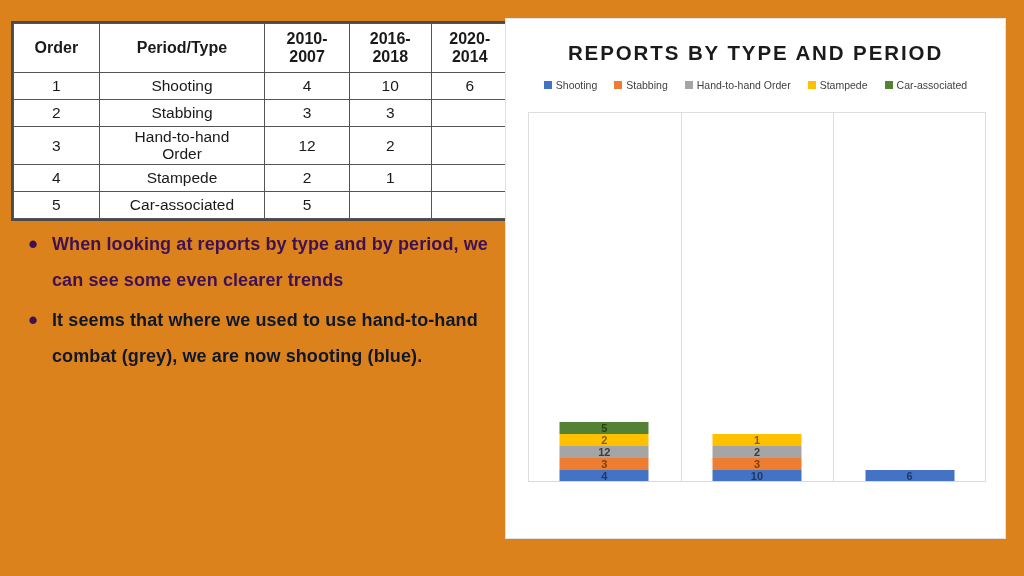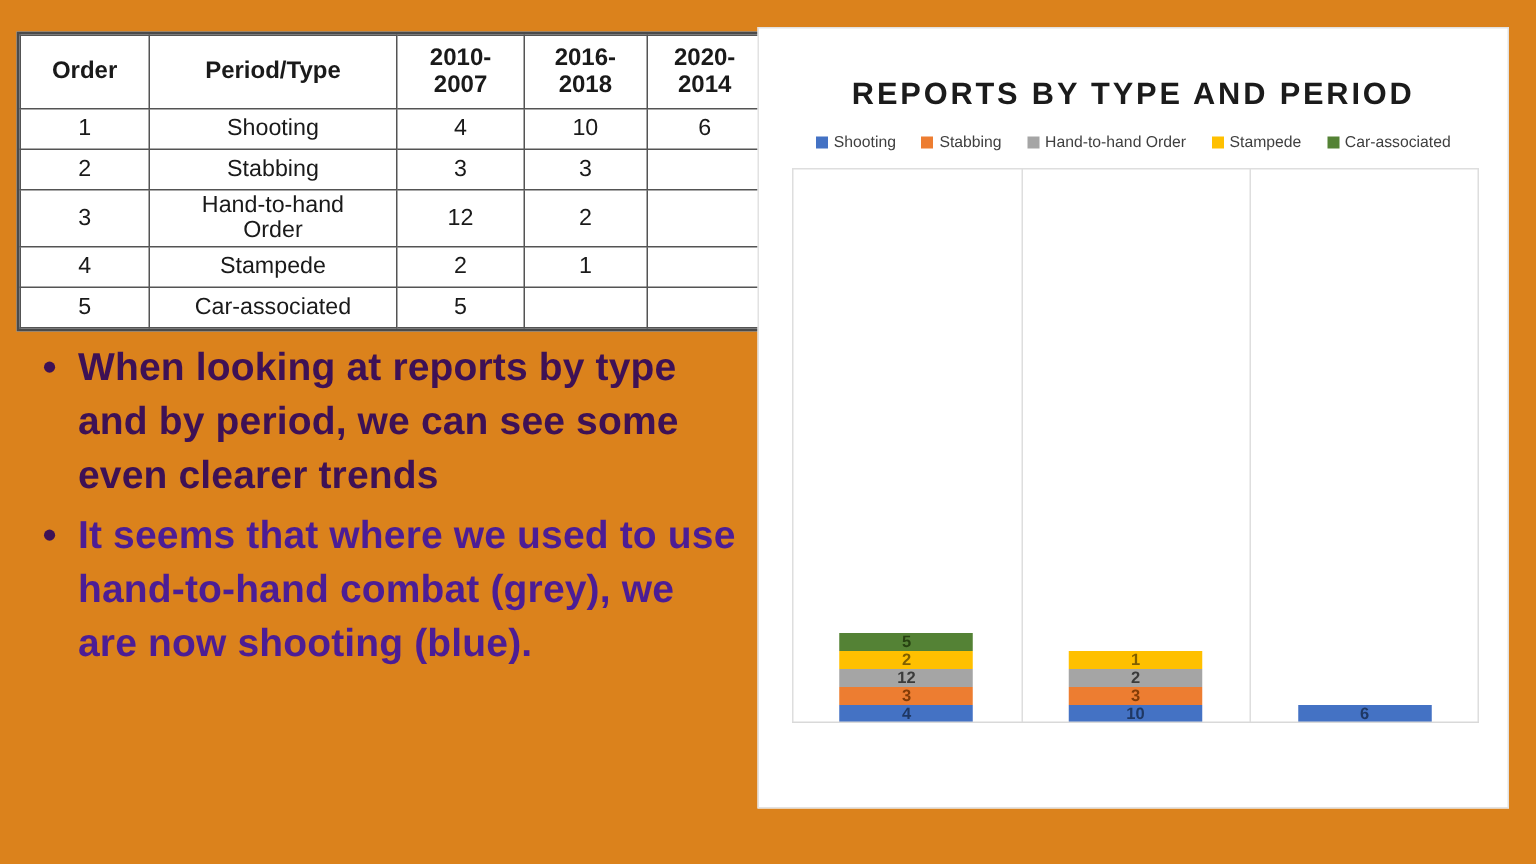--- a/index.html
+++ b/index.html
@@ -79,21 +79,21 @@
     color: #3E1155;
     font-size: 26px;
     line-height: 36px;
     text-align: center;
     font-weight: bold;
   }
   .bullet-text {
     flex: 1 1 auto;
     color: #3E1155;
     font-weight: bold;
-    font-size: 26px;
+    font-size: 18px;
     line-height: 36px;
     letter-spacing: 0.1px;
   }
 
   
   .chart-panel {
     position: absolute;
     left: 505px;
     top: 18px;
     width: 501px;
@@ -101,21 +101,21 @@
     background: #ffffff;
     border: 1px solid #e2e2e2;
     box-sizing: border-box;
   }
   .chart-title {
     text-align: center;
     color: #1b1b1b;
     font-size: 20.5px;
     font-weight: bold;
     letter-spacing: 1.9px;
-    margin-top: 32px;
+    margin-top: 22px;
   }
   .chart-legend {
     display: flex;
     justify-content: center;
     align-items: center;
     gap: 17px;
     margin-top: 14px;
   }
   .legend-item {
     display: flex;
@@ -282,21 +282,21 @@
     </table>
   </div>
 
   <div class="bullets">
     <div class="bullet-row">
       <div class="bullet-dot" style="color: rgb(62, 17, 85);">•</div>
       <div class="bullet-text" style="color: rgb(62, 17, 85);">When looking at reports by type and by period, we can see some even clearer trends</div>
     </div>
     <div class="bullet-row">
       <div class="bullet-dot" style="color: rgb(62, 17, 85);">•</div>
-      <div class="bullet-text" style="color: #4c1d95;">It seems that where we used to use hand-to-hand combat (grey), we are now shooting (blue).</div>
+      <div class="bullet-text" style="color: #0f172a;">It seems that where we used to use hand-to-hand combat (grey), we are now shooting (blue).</div>
     </div>
   </div>
 
   <div class="chart-panel">
 
     <div class="chart-title">REPORTS BY TYPE AND PERIOD</div>
 
     <div class="chart-legend">
       <div class="legend-item">
         <span class="legend-swatch" style="background: rgb(68, 114, 196);"></span>

